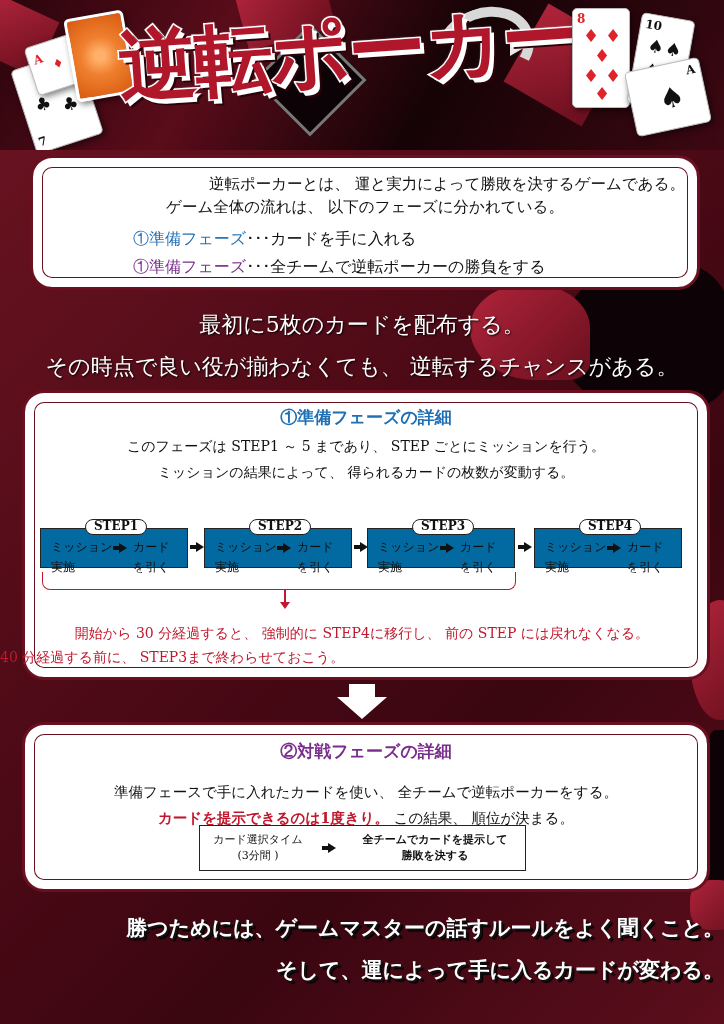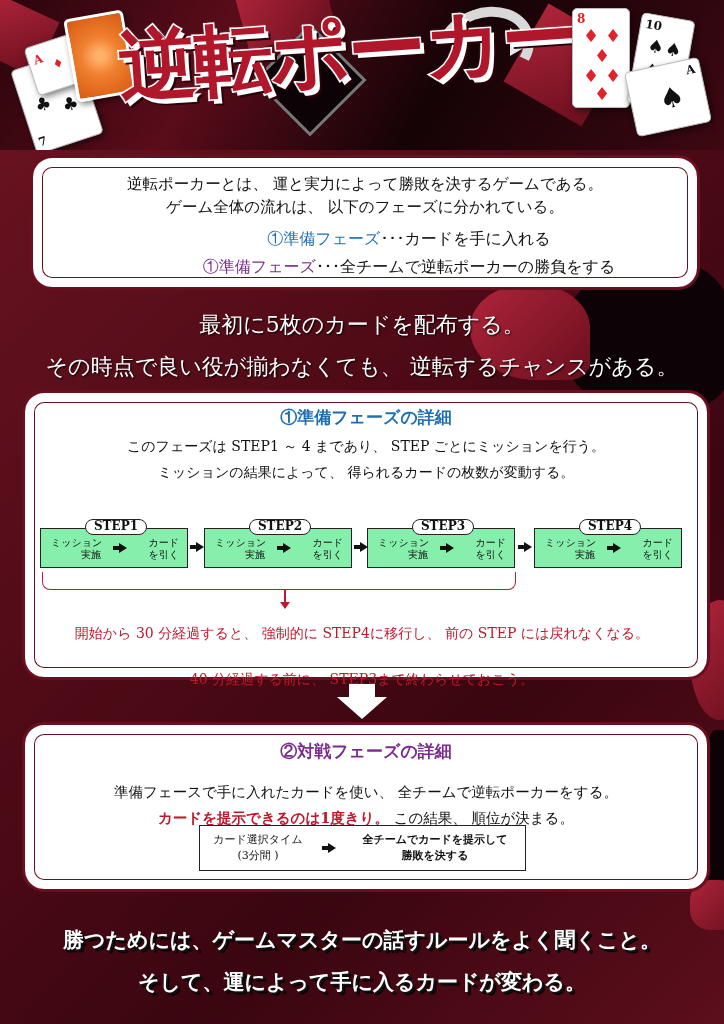--- a/index.html
+++ b/index.html
@@ -59,46 +59,46 @@
     position: absolute; background: #ffffff;
     border: 3px solid #6a0f20;
     outline: 2px solid #fff; outline-offset: -8px;
     box-shadow: inset 0 0 0 9px #fff, inset 0 0 0 10px #6a0f20;
     border-radius: 22px;
   }
   .panel-inner {
     position: absolute; inset: 12px; text-align: center;
   }
   .line { font-size: 15px; line-height: 23px; color: #111; white-space: nowrap; }
-  .phase-line { font-size: 16px; line-height: 28px; text-align: center; white-space: nowrap; }
+  .phase-line { font-size: 16px; line-height: 28px; text-align: left; white-space: nowrap; }
   .blue { color: #1f6fb4; }
   .purple { color: #7a2d8c; }
   .red { color: #c0182c; }
 
   .mid-text {
     position: absolute; left: 0; width: 724px; text-align: center;
     color: #fff; font-size: 22px; line-height: 32px; white-space: nowrap;
     text-shadow: 1px 1px 2px #000;
   }
 
   .section-title { font-size: 17px; line-height: 24px; font-weight: bold; }
 
   
   .steps { position: absolute; left: 40px; top: 516px; width: 660px; height: 56px; }
   .step {
     position: absolute; top: 12px; width: 148px; height: 40px;
-    border: 1.5px solid #222; background: #86efac;
+    border: 1.5px solid #222; background: #0369a1;
   }
   .step-tab {
     position: absolute; left: 44px; top: -10px; width: 62px; height: 16px;
     background: #fff; border: 1.5px solid #222; border-radius: 8px;
     font-size: 12px; line-height: 13px; text-align: center; font-weight: bold;
   }
   .step-left, .step-right {
-    position: absolute; top: 8px; font-size: 10px; line-height: 12px; text-align: right;
+    position: absolute; top: 8px; font-size: 12px; line-height: 20px; text-align: left;
   }
   .step-left { left: 10px; width: 50px; }
   .step-right { left: 92px; width: 46px; }
   .mini-arrow {
     position: absolute; width: 0; height: 0;
     border-top: 5px solid transparent; border-bottom: 5px solid transparent;
     border-left: 8px solid #111;
   }
   .mini-arrow::before {
     content: ""; position: absolute; left: -14px; top: -2px; width: 7px; height: 4px; background: #111;
@@ -121,25 +121,24 @@
 
   .flow-box {
     position: absolute; left: 199px; top: 825px; width: 327px; height: 46px;
     border: 1.5px solid #222; background: #fff;
   }
   .flow-left, .flow-right { position: absolute; top: 6px; font-size: 11px; line-height: 16px; text-align: center; }
   .flow-left { left: 12px; width: 92px; }
   .flow-right { left: 150px; width: 170px; }
 
   .bottom-text {
-    position: absolute; left: 0; width: 724px; text-align: center;
+    position: absolute; left: 0; width: 724px; text-align: right;
     color: #fff; font-weight: bold; font-size: 21px; line-height: 30px; white-space: nowrap;
     font-family: "DejaVu Sans", sans-serif;
     text-shadow: 2px 2px 0 #111, 3px 3px 1px #000;
-    margin-top: 12px;
   }
 </style>
 </head>
 <body>
 
 <div class="bg-shape bg-dark" style="left:560px;top:260px;width:170px;height:150px;border-radius:60% 40% 30% 50%;"></div>
 <div class="bg-shape bg-red" style="left:470px;top:285px;width:120px;height:95px;border-radius:50% 50% 20% 60%;"></div>
 <div class="bg-shape bg-red" style="left:690px;top:600px;width:60px;height:120px;border-radius:50%;"></div>
 <div class="bg-shape bg-dark" style="left:700px;top:730px;width:40px;height:170px;border-radius:40%;"></div>
 <div class="bg-shape bg-red" style="left:690px;top:880px;width:50px;height:50px;border-radius:40%;"></div>
@@ -183,40 +182,40 @@
     <span class="pip black-suit" style="left:28px;top:46px;">♠</span>
   </div>
   <div class="card" style="left:630px;top:64px;width:76px;height:66px;transform:rotate(-12deg);">
     <span class="corner black-suit" style="left:60px;top:4px;">A</span>
     <span class="pip black-suit" style="left:28px;top:20px;font-size:28px;">♠</span>
   </div>
 </div>
 
 <div class="panel" style="left:30px;top:155px;width:670px;height:135px;">
   <div class="panel-inner">
-    <div class="line" style="margin-top:3px;font-size:15.5px;">逆転ポーカーとは、 運と実力によって勝敗を決するゲームである。</div>
+    <div class="line" style="margin-top:3px;font-size:15.5px;text-align:right;">逆転ポーカーとは、 運と実力によって勝敗を決するゲームである。</div>
     <div class="line" style="font-size:15.5px;">ゲーム全体の流れは、 以下のフェーズに分かれている。</div>
     <div style="margin-left:88px;margin-top:6px;">
       <div class="phase-line">
         <span class="blue">①準備フェーズ</span><span>･･･カードを手に入れる</span>
       </div>
       <div class="phase-line">
         <span class="purple">①準備フェーズ</span><span>･･･全チームで逆転ポーカーの勝負をする</span>
       </div>
     </div>
   </div>
 </div>
 
 <div class="mid-text" style="top:309px;">最初に5枚のカードを配布する。</div>
 <div class="mid-text" style="top:339px;margin-top:12px;">その時点で良い役が揃わなくても、 逆転するチャンスがある。</div>
 
 <div class="panel" style="left:22px;top:390px;width:688px;height:290px;">
   <div class="panel-inner">
     <div class="section-title blue" style="margin-top:0px;">①準備フェーズの詳細</div>
-    <div class="line" style="margin-top:4px;font-size:14px;line-height:26px;">このフェーズは STEP1 ～ 4 まであり、 STEP ごとにミッションを行う。</div>
+    <div class="line" style="margin-top:4px;font-size:14px;line-height:26px;">このフェーズは STEP1 ～ 5 まであり、 STEP ごとにミッションを行う。</div>
     <div class="line" style="font-size:14px;line-height:26px;">ミッションの結果によって、 得られるカードの枚数が変動する。</div>
   </div>
 </div>
 
 <div class="steps">
   <div class="step" style="left:0px;">
     <div class="step-tab">STEP1</div>
     <div class="step-left" style="white-space:pre;">ミッション
 実施</div>
     <div class="mini-arrow" style="left:78px;top:14px;"></div>
@@ -249,21 +248,21 @@
     <div class="mini-arrow" style="left:78px;top:14px;"></div>
     <div class="step-right" style="white-space:pre;">カード
 を引く</div>
   </div>
 </div>
 <div class="bracket"></div>
 <div class="bracket-stem"></div>
 <div class="bracket-head"></div>
 
 <div class="line red" style="position:absolute;left:0;width:724px;text-align:center;top:622px;font-size:14px;line-height:23px;">開始から 30 分経過すると、 強制的に STEP4に移行し、 前の STEP には戻れなくなる。</div>
-<div class="line red" style="position:absolute;left:0;width:724px;text-align:center;top:668px;font-size:14px;line-height:23px;">40 分経過する前に、 STEP3まで終わらせておこう。</div>
+<div class="line red" style="position:absolute;left:0;width:724px;text-align:left;top:646px;font-size:14px;line-height:23px;">40 分経過する前に、 STEP3まで終わらせておこう。</div>
 
 <div class="big-arrow-stem"></div>
 <div class="big-arrow-head"></div>
 
 <div class="panel" style="left:22px;top:722px;width:688px;height:170px;">
   <div class="panel-inner">
     <div class="section-title purple" style="margin-top:2px;">②対戦フェーズの詳細</div>
     <div class="line" style="margin-top:16px;font-size:14.5px;line-height:26px;">準備フェースで手に入れたカードを使い、 全チームで逆転ポーカーをする。</div>
     <div class="line" style="font-size:14.5px;line-height:26px;">
       <span class="red" style="font-weight:bold;">カードを提示できるのは1度きり。</span><span> この結果、 順位が決まる。</span>

